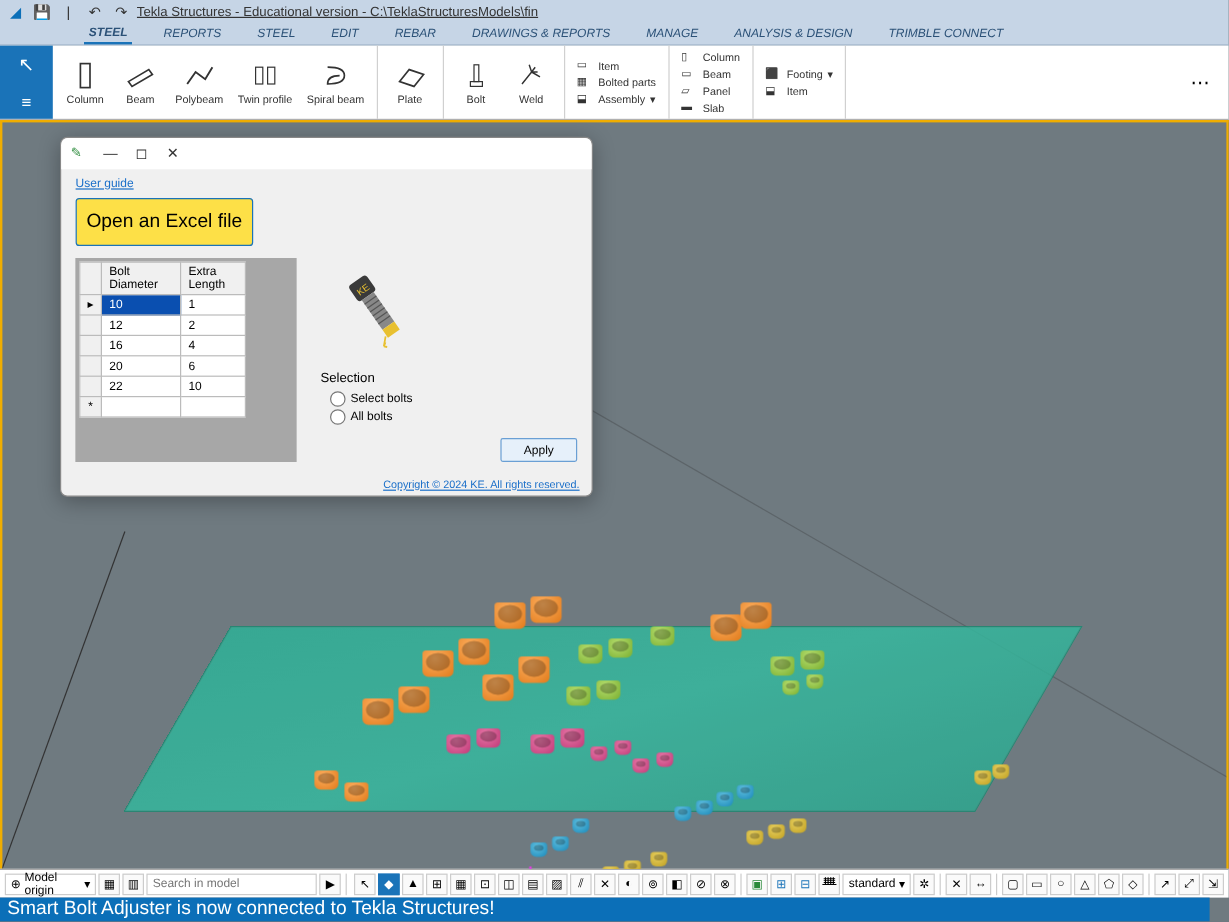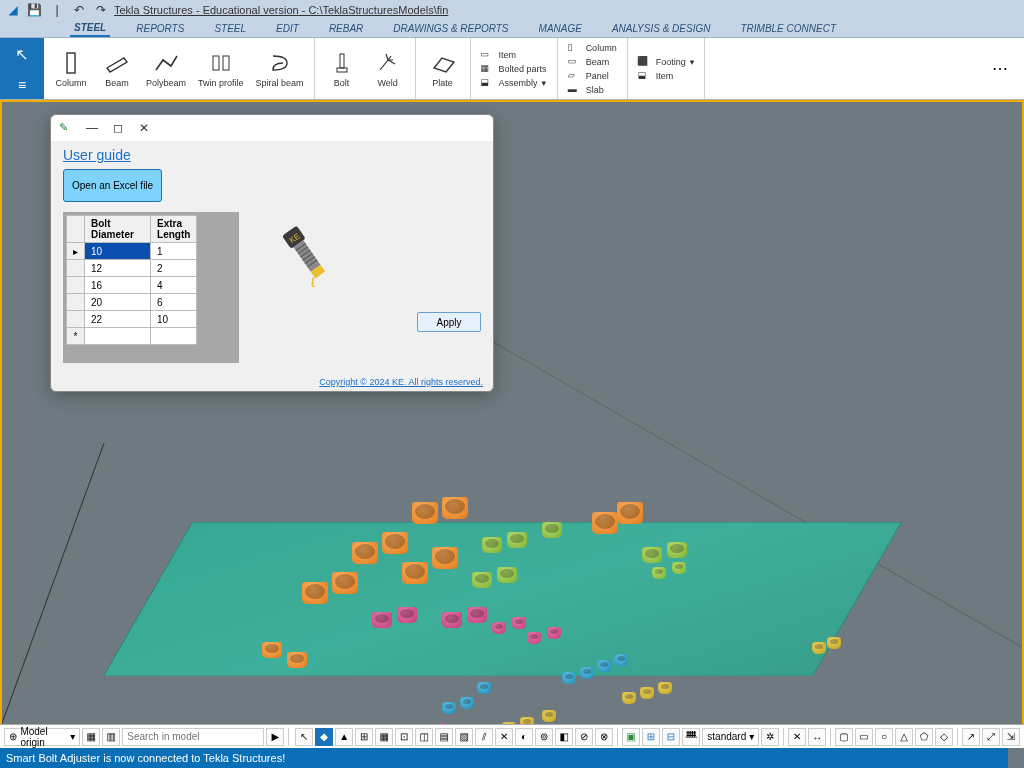--- a/index.html
+++ b/index.html
@@ -48,46 +48,46 @@
 .bolt.sm { width: 14px; height: 12px; }
 .bolt.lg { width: 26px; height: 22px; }
 
 
 .dialog { position: absolute; left: 50px; top: 114px; width: 444px; background: #f0f0f0; border: 1px solid #888; border-radius: 6px; box-shadow: 0 4px 18px rgba(0,0,0,0.3); font-size: 11px; }
 .dialog-title { height: 26px; display: flex; align-items: center; padding: 0 8px; background: #fff; border-radius: 6px 6px 0 0; }
 .dialog-title .dt-icon { width: 14px; height: 14px; margin-right: 6px; color: #2a8a3a; }
 .dialog-title .dt-text { flex: 1; font-size: 12px; color: #222; }
 .dialog-title .dt-btn { width: 26px; height: 20px; display: flex; align-items: center; justify-content: center; font-size: 12px; cursor: pointer; color: #333; }
 .dialog-body { padding: 6px 12px 10px; }
-.dialog-link { color: #1a6fc9; text-decoration: underline; font-size: 14px; text-align: right; }
-.open-file-btn { display: inline-block; margin-top: 6px; padding: 10px 8px; border: 1px solid #1a73b8; border-radius: 3px; background: #7dd3fc; font-size: 10px; cursor: pointer; }
+.dialog-link { color: #1a6fc9; text-decoration: underline; font-size: 10px; text-align: right; }
+.open-file-btn { display: inline-block; margin-top: 6px; padding: 10px 8px; border: 1px solid #1a73b8; border-radius: 3px; background: #fde047; font-size: 16px; cursor: pointer; }
 .dialog-main { display: flex; gap: 20px; margin-top: 10px; }
 .table-wrap { border: 2px solid #a7a7a7; background: #a7a7a7; padding: 1px; padding-right: 40px; padding-bottom: 16px; }
 .bolt-table { border-collapse: collapse; background: #fff; font-size: 10px; }
 .bolt-table th, .bolt-table td { border: 1px solid #bbb; padding: 2px 6px; text-align: left; height: 17px; }
-.bolt-table th { background: #f0f0f0; font-weight: 700; }
+.bolt-table th { background: #f0f0f0; font-weight: 400; }
 .bolt-table .rowhead { width: 16px; background: #f0f0f0; text-align: center; }
 .bolt-table tr.selected td.dcell { background: #0a4fb0; color: #fff; }
 .bolt-illus { width: 90px; height: 90px; display: flex; align-items: center; justify-content: center; }
 .right-panel { flex: 1; display: flex; flex-direction: column; }
 .selection-group { font-size: 11px; margin-top: 4px; }
 .selection-group .grp-label { margin-bottom: 4px; }
 .selection-group label { display: flex; align-items: center; gap: 4px; font-size: 10px; padding: 1px 8px; }
 .apply-btn { align-self: flex-end; margin-top: 10px; width: 64px; height: 20px; font-size: 10px; border: 1px solid #6a9fd4; background: #e6f0fa; border-radius: 2px; cursor: pointer; }
 .dialog-footer { text-align: right; font-size: 9px; color: #1a6fc9; text-decoration: underline; padding: 4px 10px; }
 
 
 .bottom-bar { position: absolute; left: 0; right: 0; bottom: 20px; height: 24px; background: #fff; border-top: 1px solid #aaa; display: flex; align-items: center; font-size: 10px; gap: 2px; padding: 0 4px; }
 .bottom-bar .btn { height: 18px; min-width: 18px; padding: 0 3px; border: 1px solid #ccc; background: #fafafa; display: inline-flex; align-items: center; justify-content: center; font-size: 10px; cursor: pointer; }
 .bottom-bar .btn.blue { background: #1a73b8; color: #fff; border-color: #1a73b8; }
 .bottom-bar .search { height: 18px; width: 148px; border: 1px solid #ccc; font-size: 10px; padding: 0 4px; }
 .bottom-bar .sep { width: 1px; height: 18px; background: #ccc; margin: 0 2px; }
 .bottom-bar .dropdown { height: 18px; border: 1px solid #ccc; padding: 0 4px; display: inline-flex; align-items: center; gap: 3px; cursor: pointer; }
 
-.status-bar { position: absolute; left: 0; right: 16px; bottom: 0; height: 20px; background: #0b6fb8; color: #fff; font-size: 11px; display: flex; align-items: center; padding: 0 6px; }
+.status-bar { position: absolute; left: 0; right: 16px; bottom: 0; height: 20px; background: #0b6fb8; color: #fff; font-size: 16px; display: flex; align-items: center; padding: 0 6px; }
 
 svg { display: block; }
 </style>
 </head>
 <body>
 
 <div class="title-bar">
   <div class="qat">
     <span style="color:#0b6fb8;">◢</span>
     <span>💾</span>
@@ -155,43 +155,43 @@
             <path d="M6 6 Q20 6 20 13 Q20 20 6 20 Q6 13 16 13" fill="none" stroke="#333" stroke-width="1.4"></path>
           </svg>
         </span>
       <span class="label">Spiral beam</span>
     </div>
   </div>
   <div class="ribbon-group">
     <div class="ribbon-btn">
       <span class="icon">
           <svg width="26" height="26">
+            <path d="M4 18 L12 8 L24 12 L16 22 Z" fill="none" stroke="#333" stroke-width="1.4"></path>
+          </svg>
+        </span>
+      <span class="label">Plate</span>
+    </div>
+  </div>
+  <div class="ribbon-group">
+    <div class="ribbon-btn">
+      <span class="icon">
+          <svg width="26" height="26">
             <rect x="11" y="4" width="4" height="14" fill="none" stroke="#333"></rect>
             <rect x="8" y="18" width="10" height="4" fill="none" stroke="#333"></rect>
           </svg>
         </span>
       <span class="label">Bolt</span>
     </div>
     <div class="ribbon-btn">
       <span class="icon">
           <svg width="26" height="26">
             <path d="M5 20 L13 10 M13 10 L16 6 M13 10 L18 10 M13 10 L11 4 M13 10 L20 14" stroke="#333" stroke-width="1.2" fill="none"></path>
           </svg>
         </span>
       <span class="label">Weld</span>
-    </div>
-  </div>
-  <div class="ribbon-group">
-    <div class="ribbon-btn">
-      <span class="icon">
-          <svg width="26" height="26">
-            <path d="M4 18 L12 8 L24 12 L16 22 Z" fill="none" stroke="#333" stroke-width="1.4"></path>
-          </svg>
-        </span>
-      <span class="label">Plate</span>
     </div>
   </div>
   <div class="ribbon-group">
     <div class="ribbon-list">
       <div class="ribbon-list-item">
           <span class="mini-icon">▭</span>
           <span>Item</span>
         </div>
       <div class="ribbon-list-item">
           <span class="mini-icon">▦</span>
@@ -318,21 +318,21 @@
     <a class="dialog-link">User guide</a><br>
     <button class="open-file-btn">Open an Excel file</button>
 
     <div class="dialog-main">
       <div class="table-wrap">
         <table class="bolt-table">
           <tbody>
               <tr>
             <th class="rowhead"></th>
             <th style="width:66px">Bolt Diameter</th>
-            <th style="width:44px">Extra Length</th>
+            <th style="width:54px">Extra Length</th>
           </tr>
           <tr class="selected">
             <td class="rowhead">▸</td>
             <td class="dcell">10</td>
             <td>1</td>
           </tr>
           <tr>
                 <td class="rowhead"></td>
                 <td>12</td>
                 <td>2</td>
@@ -371,20 +371,31 @@
               <line x1="37" y1="30" x2="49" y2="30" stroke="#555"></line>
                 <line x1="37" y1="34" x2="49" y2="34" stroke="#555"></line>
               <line x1="37" y1="38" x2="49" y2="38" stroke="#555"></line>
                 <line x1="37" y1="42" x2="49" y2="42" stroke="#555"></line>
               <line x1="37" y1="46" x2="49" y2="46" stroke="#555"></line>
                 <line x1="37" y1="50" x2="49" y2="50" stroke="#555"></line>
               <rect x="37" y="56" width="12" height="8" fill="#e8c030"></rect>
               <path d="M30 68 L36 62 M30 68 L33 66 M30 68 L32 70" stroke="#e8c030" stroke-width="1.5" fill="none"></path>
             </g>
           </svg>
+        </div>
+        <div class="selection-group">
+          <div class="grp-label">Selection</div>
+          <label>
+              <input type="radio" name="sel" style="">
+              <span>Select bolts</span>
+            </label>
+          <label>
+              <input type="radio" name="sel" style="">
+              <span>All bolts</span>
+            </label>
         </div>
         <button class="apply-btn">Apply</button>
       </div>
     </div>
   </div>
   <div class="dialog-footer">Copyright © 2024 KE. All rights reserved.</div>
 </div>
 
 <div class="bottom-bar">
   <div class="dropdown">⊕ <span>Model origin</span> ▾</div>

